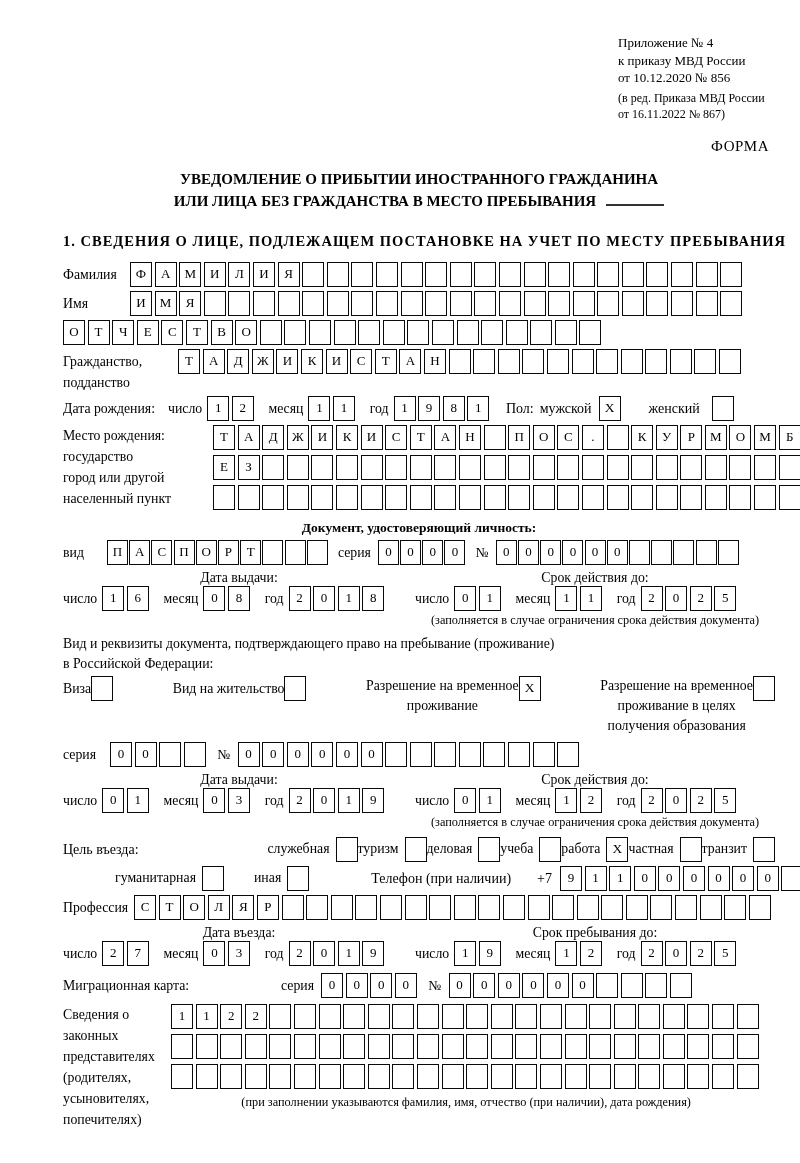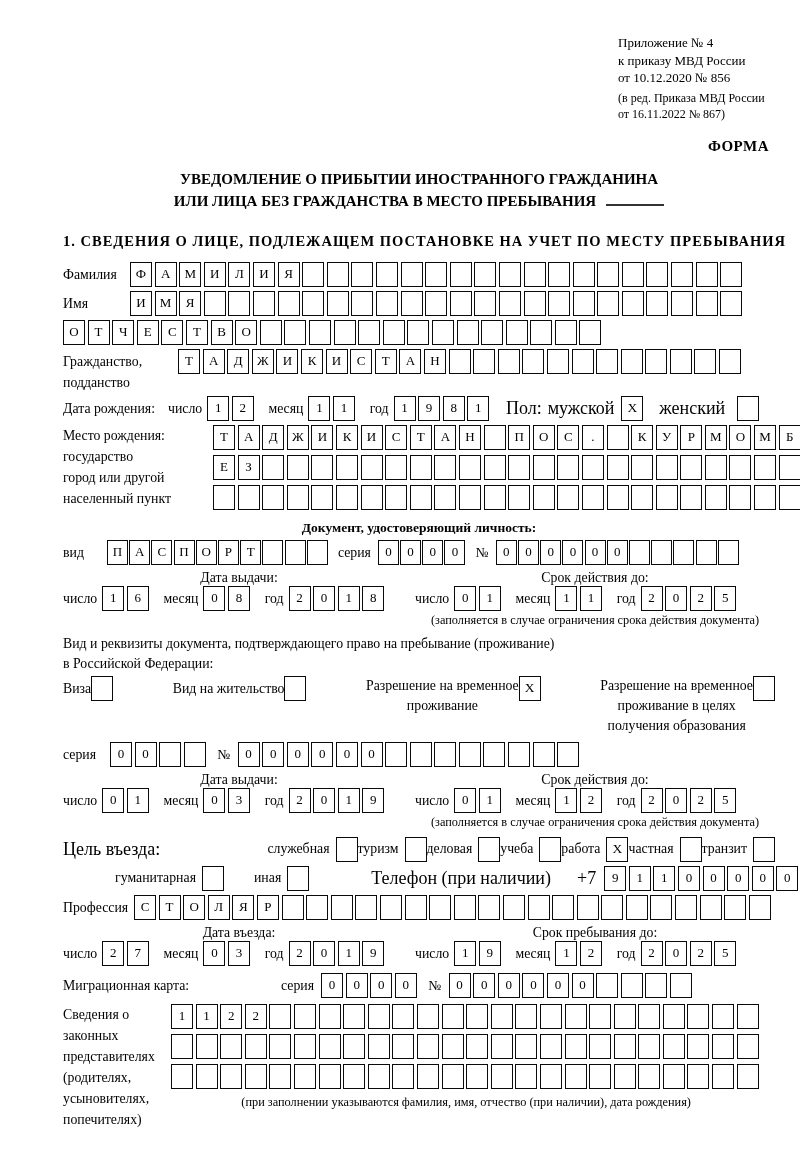--- a/index.html
+++ b/index.html
@@ -4,42 +4,42 @@
 <style>
   html,body { margin:0; padding:0; background:#ffffff; }
   body { width:800px; height:1163px; overflow:hidden; color:#000;
          font-family:"Liberation Serif", serif; font-size:14px; }
   .page { padding:34px 25px 0 63px; }
 
   
   .appendix { margin-left:555px; font-size:13px; line-height:1.35; white-space:nowrap; }
   .appendix .small { font-size:12px; }
   .appendix .gap { margin-top:3px; }
-  .forma { text-align:right; font-weight:bold; font-size:15px; margin-top:16px; padding-right:6px; letter-spacing:0.5px; }
+  .forma { text-align:right; font-weight:normal; font-size:15px; margin-top:16px; padding-right:6px; letter-spacing:0.5px; }
 
   .title { text-align:center; font-weight:bold; font-size:15px; margin-top:14px; line-height:1.45; }
   .blank-line { display:inline-block; width:58px; border-bottom:2.5px solid #333; height:4px; margin-left:10px; }
 
   .section-heading { font-weight:bold; font-size:14.5px; margin-top:20px; letter-spacing:1px; white-space:nowrap; }
 
   .form-body { margin-top:12px; }
 
   .cellrow { display:flex; align-items:flex-start; margin-top:4px; }
   .cells { display:flex; flex-wrap:nowrap; }
   .cell { box-sizing:border-box; flex:none; width:22px; height:25px; border:1.6px solid #0a0a0a;
           margin-right:2.6px; text-align:center; font-size:13px; line-height:21px; }
   .tight .cell { width:21px; margin-right:1.2px; }
 
   .rlabel { flex:none; font-size:13.8px; line-height:25px; }
   .rlabel .sub { line-height:18px; font-size:13.8px; }
   .w67{width:67px;} .w142{width:142px;} .w115{width:115px;} .w103{width:105px;}
   .w149{width:150px;} .w44{width:44px;} .w160{width:160px;} .w107{width:108px;}
 
   .midlabel { flex:none; font-size:13.8px; line-height:25px; margin:0 7px 0 9px; }
-  .plabel { flex:none; font-size:18px; line-height:25px; }
+  .plabel { flex:none; font-size:14px; line-height:25px; }
 
   .dategroup { display:flex; align-items:center; flex:none; }
   .dglabel { flex:none; font-size:13.8px; line-height:25px; margin:0 5px 0 12px; }
   .dategroup .dglabel:first-child { margin-left:0; }
 
   .checkbox { box-sizing:border-box; flex:none; width:22px; height:25px; border:1.6px solid #0a0a0a;
               text-align:center; line-height:21px; font-size:13.5px; display:inline-block; }
 
   .stackrow { display:flex; align-items:flex-start; margin-top:4px; }
   .labelcol div { line-height:21px; font-size:13.8px; }
@@ -235,21 +235,21 @@
           <span class="cells">
             <span class="cell">1</span>
             <span class="cell">9</span>
             <span class="cell">8</span>
             <span class="cell">1</span>
           </span>
         </div>
       <span class="plabel" style="margin-left:14px;">Пол:</span>
       <span class="plabel" style="margin-left:6px;">мужской</span>
       <span class="checkbox" style="margin-left:7px;">X</span>
-      <span class="plabel" style="margin-left:16px;">женский</span>
+      <span class="plabel" style="margin-left:28px;">женский</span>
       <span class="checkbox" style="margin-left:12px;"></span>
     </div>
 
     <div class="stackrow">
       <div class="rlabel w149 labelcol">
         <div>Место рождения:</div>
         <div>государство</div>
         <div>город или другой</div>
         <div>населенный пункт</div>
       </div>

